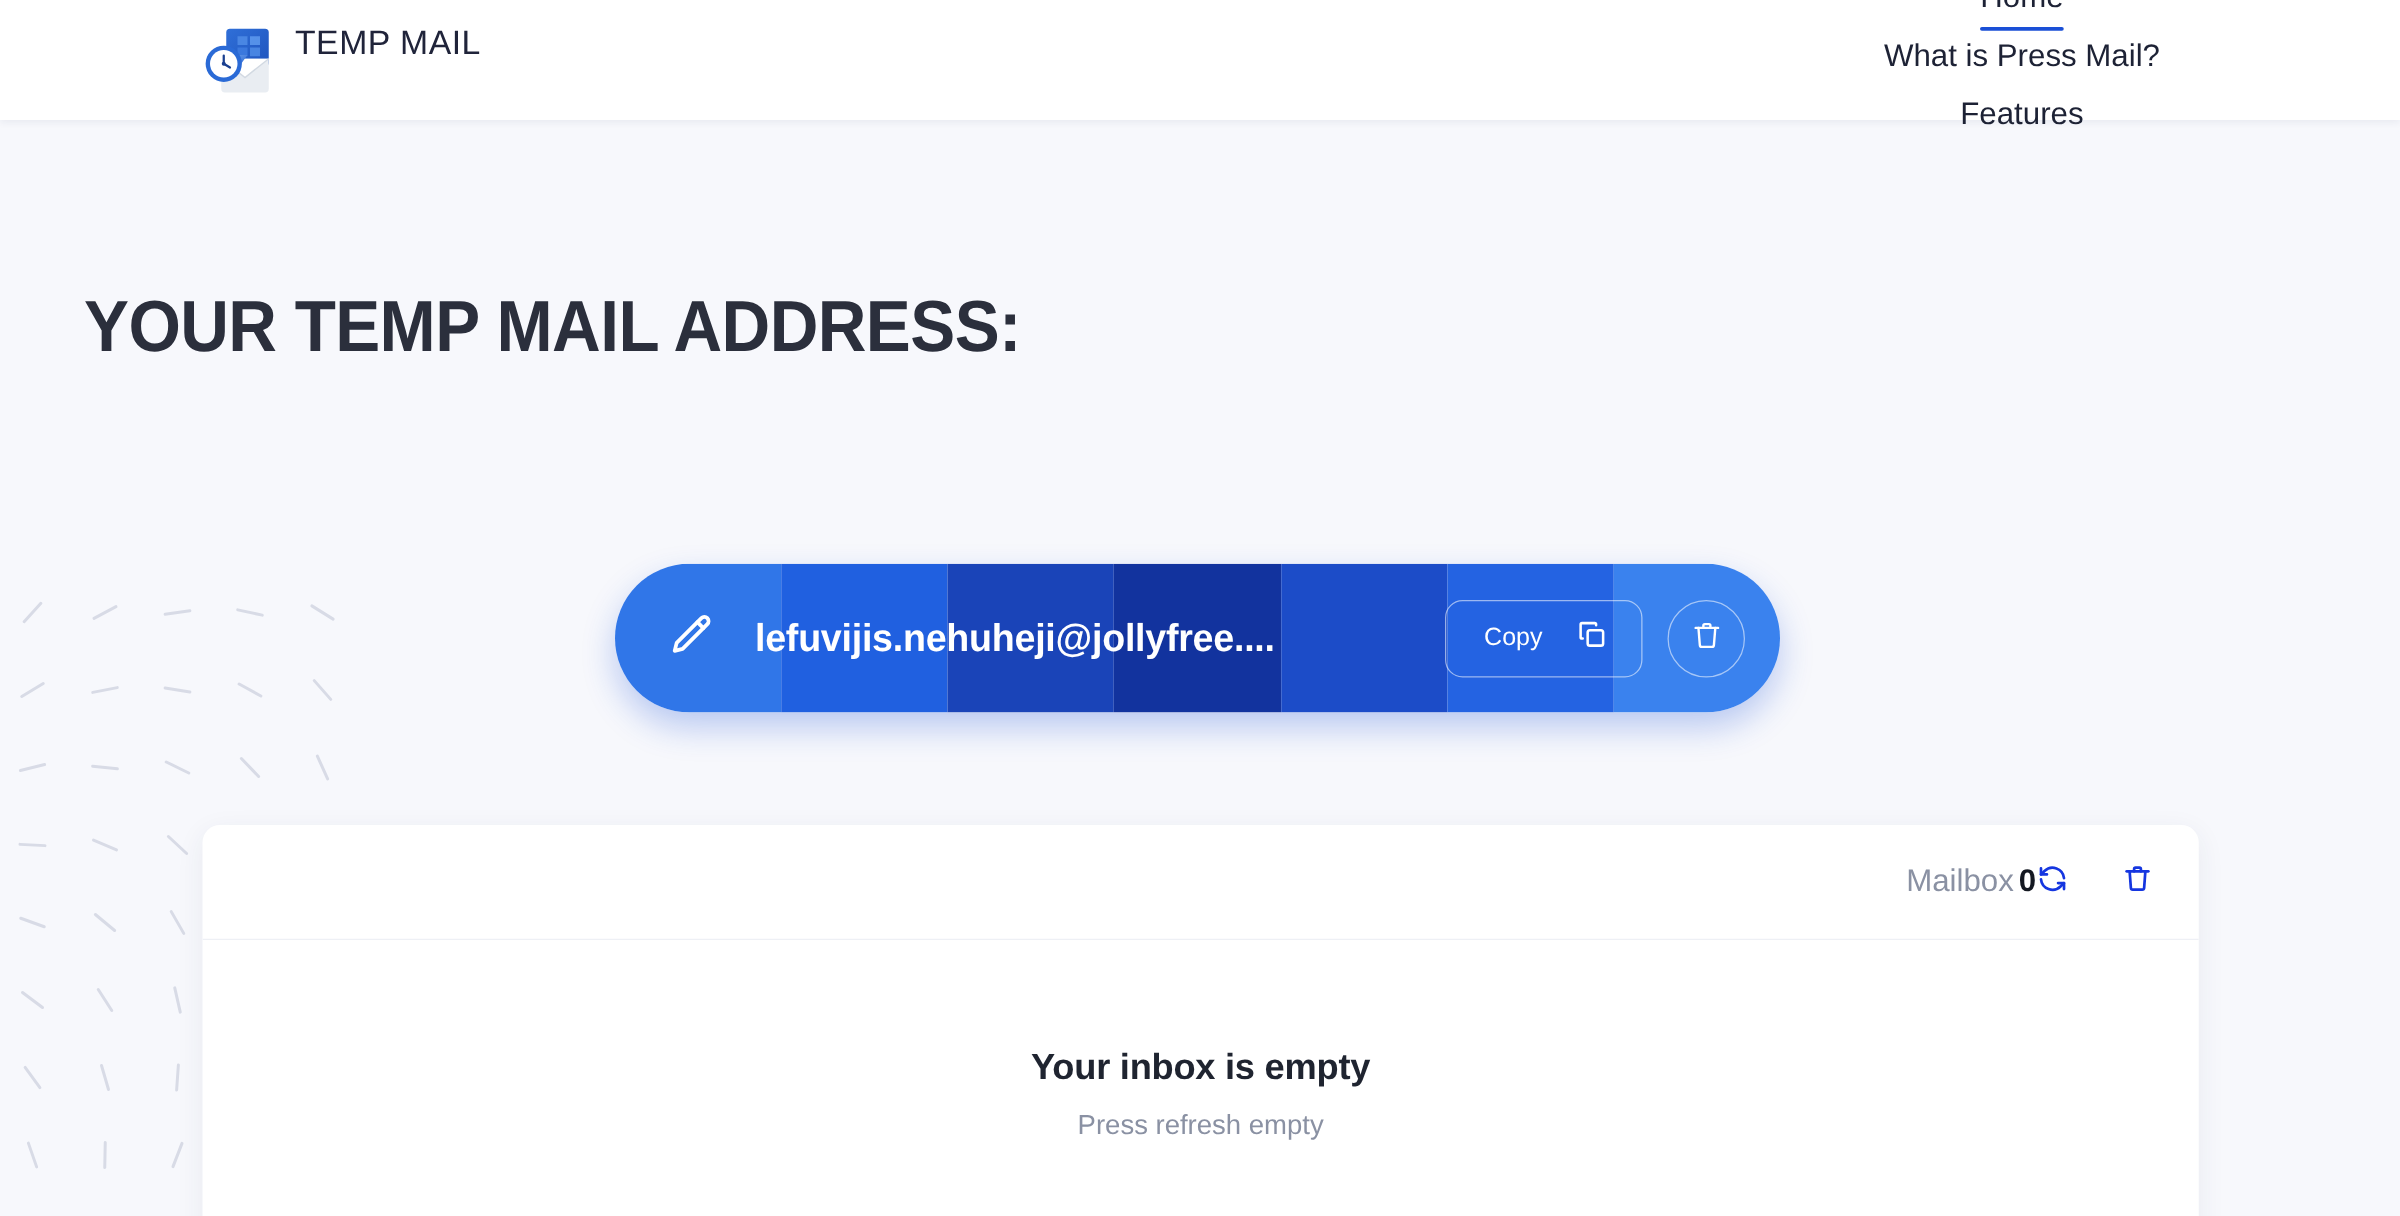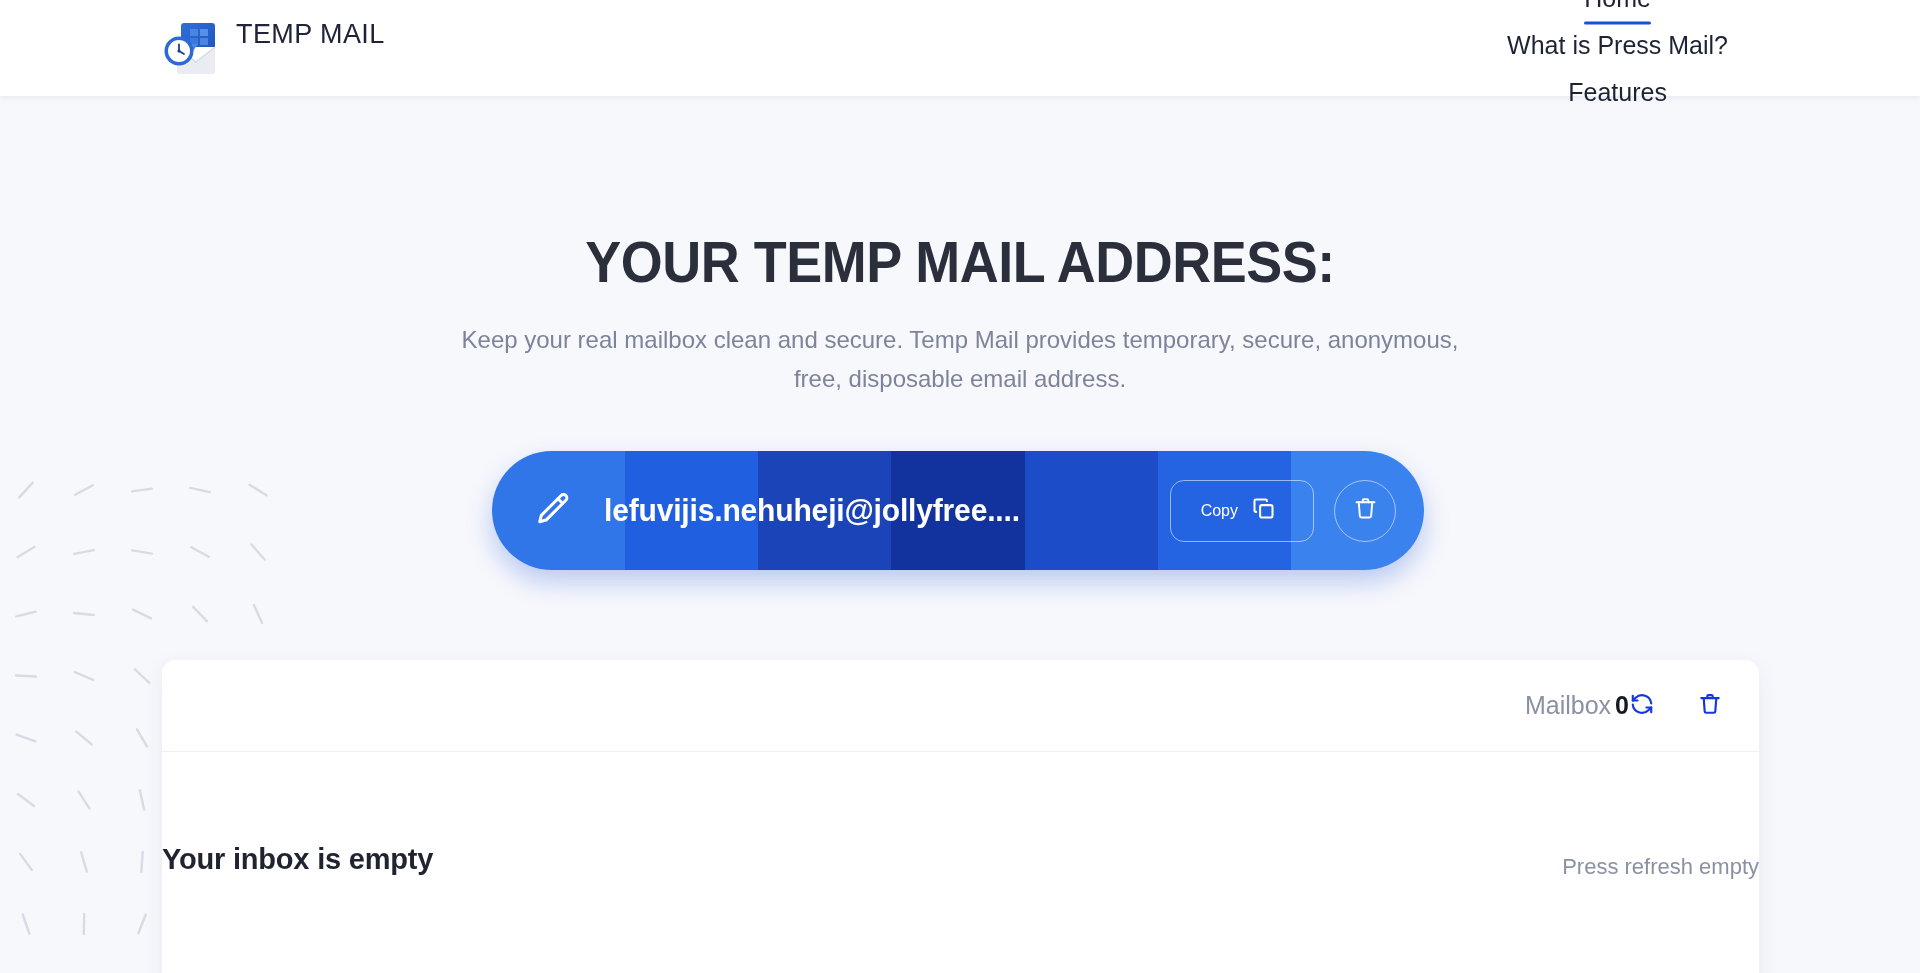--- a/index.html
+++ b/index.html
@@ -93,21 +93,20 @@
     pointer-events: none;
     z-index: 1;
   }
 
   
   .hero {
     position: absolute;
     top: 96px;
     left: 0;
     width: 1920px;
-    text-align: center;
     z-index: 5;
   }
 
   .hero-title {
     margin-top: 134px;
     font-size: 58px;
     font-weight: 800;
     color: #2b2f3c;
     letter-spacing: -0.5px;
     line-height: 1.1;
@@ -179,26 +178,26 @@
     text-overflow: ellipsis;
     transform: scaleX(0.97);
     transform-origin: left center;
   }
 
   .copy-btn {
     flex: 0 0 auto;
     height: 62px;
     display: flex;
     align-items: center;
-    gap: 12px;
-    padding: 0 36px 0 30px;
+    gap: 26px;
+    padding: 0 26px 0 30px;
     border: 1.6px solid rgba(255,255,255,0.55);
     border-radius: 14px;
     color: #ffffff;
-    font-size: 16px;
+    font-size: 20px;
     cursor: pointer;
     margin-right: 20px;
   }
 
   .trash-btn {
     flex: 0 0 auto;
     width: 62px;
     height: 62px;
     border: 1.6px solid rgba(255,255,255,0.55);
     border-radius: 50%;
@@ -244,25 +243,24 @@
 
   .mailbox-actions {
     display: flex;
     align-items: center;
     gap: 42px;
   }
   .mb-icon { cursor: pointer; display: flex; align-items: center; }
 
   .inbox-empty {
     display: flex;
-    flex-direction: row;
+    flex-direction: column;
     align-items: center;
     justify-content: space-between;
     padding-top: 86px;
-    gap: 29px;
   }
   .inbox-empty-title {
     font-size: 29px;
     font-weight: 800;
     color: #1f2430;
     letter-spacing: -0.2px;
   }
   .inbox-empty-sub {
     margin-top: 16px;
     font-size: 22px;
@@ -357,21 +355,20 @@
       <line x1="22.7" y1="444.5" x2="29.3" y2="463.5" stroke="#d8dbe6" stroke-width="2.4" stroke-linecap="round"></line>
       <line x1="84.2" y1="444.0" x2="83.8" y2="464.0" stroke="#d8dbe6" stroke-width="2.4" stroke-linecap="round"></line>
       <line x1="145.6" y1="444.7" x2="138.4" y2="463.3" stroke="#d8dbe6" stroke-width="2.4" stroke-linecap="round"></line>
       <line x1="206.6" y1="446.5" x2="193.4" y2="461.5" stroke="#d8dbe6" stroke-width="2.4" stroke-linecap="round"></line>
       <line x1="266.7" y1="449.2" x2="249.3" y2="458.8" stroke="#d8dbe6" stroke-width="2.4" stroke-linecap="round"></line>
     </svg>
 </div>
 
 <div class="hero">
   <h1 class="hero-title">YOUR TEMP MAIL ADDRESS:</h1>
-  <p class="hero-sub">Keep your real mailbox clean and secure. Temp Mail provides temporary, secure, anonymous, free, disposable email address.</p>
 </div>
 
 <div class="email-bar">
   <div class="email-bands" id="email-bands">
       <span style="background: rgb(48, 118, 232);"></span>
       <span style="background: rgb(32, 96, 224);"></span>
       <span style="background: rgb(26, 68, 184);"></span>
       <span style="background: rgb(18, 51, 158);"></span>
       <span style="background: rgb(28, 76, 200);"></span>
       <span style="background: rgb(36, 99, 226);"></span>

